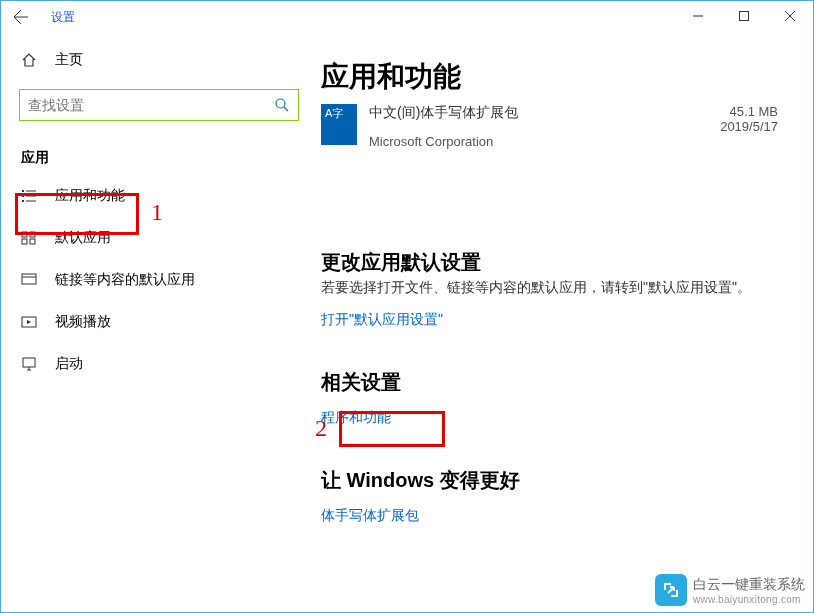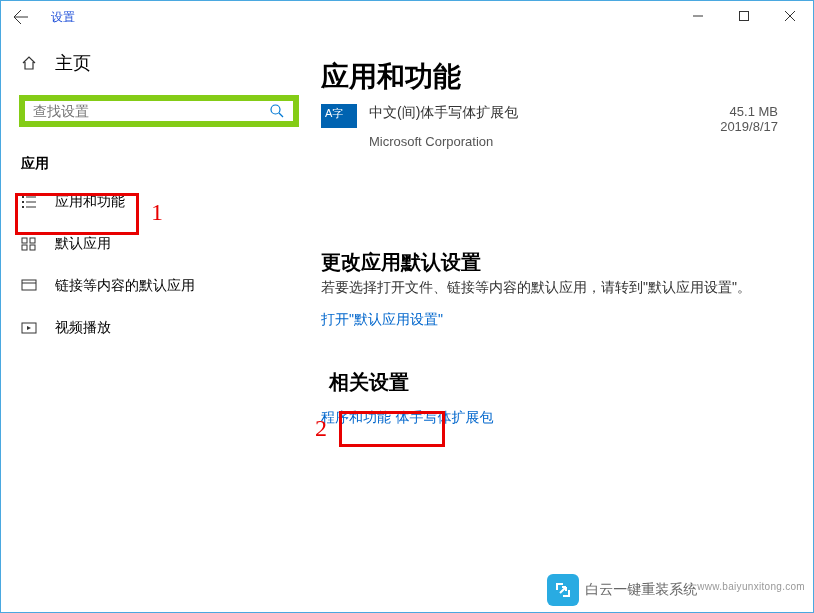--- a/index.html
+++ b/index.html
@@ -9,55 +9,55 @@
     .titlebar-left { display: flex; align-items: center; gap: 18px; }
     .back-btn { width: 24px; height: 24px; display: flex; align-items: center; justify-content: center; cursor: pointer; }
     .title-text { font-size: 12px; color: #1d4ed8; }
     .titlebar-controls { position: absolute; top: 0; right: 0; display: flex; }
     .win-btn { width: 46px; height: 30px; display: flex; align-items: center; justify-content: center; cursor: pointer; }
     
     .content { display: flex; height: calc(100% - 32px); }
     
     .sidebar { width: 320px; padding: 10px 0; }
     .home-row { display: flex; align-items: center; gap: 18px; padding: 8px 20px; cursor: pointer; }
-    .home-label { font-size: 18px; }
-    
-    .search-box { margin: 12px 18px; width: 280px; height: 32px; border: 6px solid #84cc16; display: flex; align-items: center; padding: 0 8px; }
+    .home-label { font-size: 14px; }
+    
+    .search-box { margin: 12px 18px; width: 280px; height: 32px; border: 1px solid #84cc16; display: flex; align-items: center; padding: 0 8px; }
     .search-box input { flex: 1; border: none; outline: none; font-size: 14px; color: #666; background: transparent; }
     .search-icon { color: #333; }
     
     .section-label { padding: 16px 20px 8px; font-size: 14px; font-weight: 600; }
     
     .nav-item { display: flex; align-items: center; gap: 18px; padding: 12px 20px; cursor: pointer; font-size: 14px; }
     .nav-icon { width: 16px; height: 16px; display: flex; align-items: center; justify-content: center; }
     
     .main { flex: 1; padding: 25px 35px 20px 0; overflow: hidden; }
     .page-title { font-size: 28px; font-weight: 600; margin-bottom: 0px; }
     
     .app-item { display: flex; justify-content: space-between; align-items: flex-start; margin-bottom: 30px; margin-top: 8px; }
     .app-left { display: flex; gap: 12px; }
-    .app-icon { width: 36px; height: 24px; background: #0063b1; color: #fff; display: flex; align-items: flex-start; justify-content: flex-start; font-size: 11px; padding: 2px 4px; }
+    .app-icon { width: 36px; height: 41px; background: #0063b1; color: #fff; display: flex; align-items: flex-start; justify-content: flex-start; font-size: 11px; padding: 2px 4px; }
     .app-info { display: flex; flex-direction: column; gap: 12px; }
     .app-publisher { font-size: 13px; color: #555; }
     .app-right { text-align: right; font-size: 13px; color: #555; }
     
     .section-title { font-size: 20px; font-weight: 600; margin-top: 100px; }
     .section-desc { font-size: 14px; color: #333; line-height: 1.6; margin-bottom: 12px; }
     .link { font-size: 14px; color: #0066cc; cursor: pointer; display: inline-block; }
     
-    .section-title-2 { font-size: 20px; font-weight: 600; margin-top: 40px; margin-bottom: 12px; margin-left: 8px; }
+    .section-title-2 { font-size: 20px; font-weight: 600; margin-top: 40px; margin-bottom: 12px; }
     
     .annotation-box-1 { position: absolute; top: 192px; left: 14px; width: 124px; height: 42px; border: 3px solid #e80000; pointer-events: none; }
     .annotation-num-1 { position: absolute; top: 198px; left: 150px; font-size: 24px; color: #e80000; font-family: serif; pointer-events: none; }
     .annotation-box-2 { position: absolute; top: 410px; left: 338px; width: 106px; height: 36px; border: 3px solid #e80000; pointer-events: none; }
     .annotation-num-2 { position: absolute; top: 414px; left: 314px; font-size: 24px; color: #e80000; font-family: serif; pointer-events: none; }
     
     .watermark { position: absolute; bottom: 6px; right: 8px; display: flex; align-items: center; gap: 6px; }
     .watermark-icon { width: 32px; height: 32px; background: #29abe2; border-radius: 6px; display: flex; align-items: center; justify-content: center; }
-    .watermark-text { display: flex; flex-direction: row; }
+    .watermark-text { display: flex; flex-direction: column; }
     .watermark-main { font-size: 14px; color: #666; }
     .watermark-sub { font-size: 10px; color: #999; letter-spacing: 0.3px; }
   </style>
 </head>
 <body>
 
 <div class="titlebar">
   <div class="titlebar-left">
     <div class="back-btn">
       <svg width="16" height="16" viewBox="0 0 16 16">
@@ -141,46 +141,56 @@
     <div class="nav-item">
       <span class="nav-icon">
         <svg width="16" height="16" viewBox="0 0 16 16">
             <rect x="1" y="3" width="14" height="10" stroke="#333" fill="none"></rect>
             <path d="M6 6 L10 8 L6 10 Z" fill="#333"></path>
           </svg>
       </span>
       <span>视频播放</span>
     </div>
 
+    <div class="nav-item">
+      <span class="nav-icon">
+        <svg width="16" height="16" viewBox="0 0 16 16">
+            <rect x="2" y="2" width="12" height="9" stroke="#333" fill="none"></rect>
+            <path d="M6 14 L10 14 M8 11 L8 14" stroke="#333"></path>
+          </svg>
+      </span>
+      <span>启动</span>
+    </div>
   </div>
 
   <div class="main">
     <h1 class="page-title">应用和功能</h1>
     
     <div class="app-item">
       <div class="app-left">
         <div class="app-icon">A字</div>
         <div class="app-info">
           <span style="font-size:14px;color:#333;">中文(间)体手写体扩展包</span>
           <span class="app-publisher">Microsoft Corporation</span>
         </div>
       </div>
       <div class="app-right">
         <div>45.1 MB</div>
-        <div>2019/8/17</div>
+        <div>2019/5/17</div>
       </div>
     </div>
     
     <h2 class="section-title">更改应用默认设置</h2>
     <p class="section-desc">若要选择打开文件、链接等内容的默认应用，请转到"默认应用设置"。</p>
     <a class="link">打开"默认应用设置"</a>
     
     <h2 class="section-title-2">相关设置</h2>
     <a class="link">程序和功能</a>
     
+    <h2 class="section-title-2">让 Windows 变得更好</h2>
     <a class="link">体手写体扩展包</a>
   </div>
 </div>
 
 <div class="annotation-box-1"></div>
 <div class="annotation-num-1">1</div>
 <div class="annotation-box-2"></div>
 <div class="annotation-num-2">2</div>
 
 <div class="watermark">

